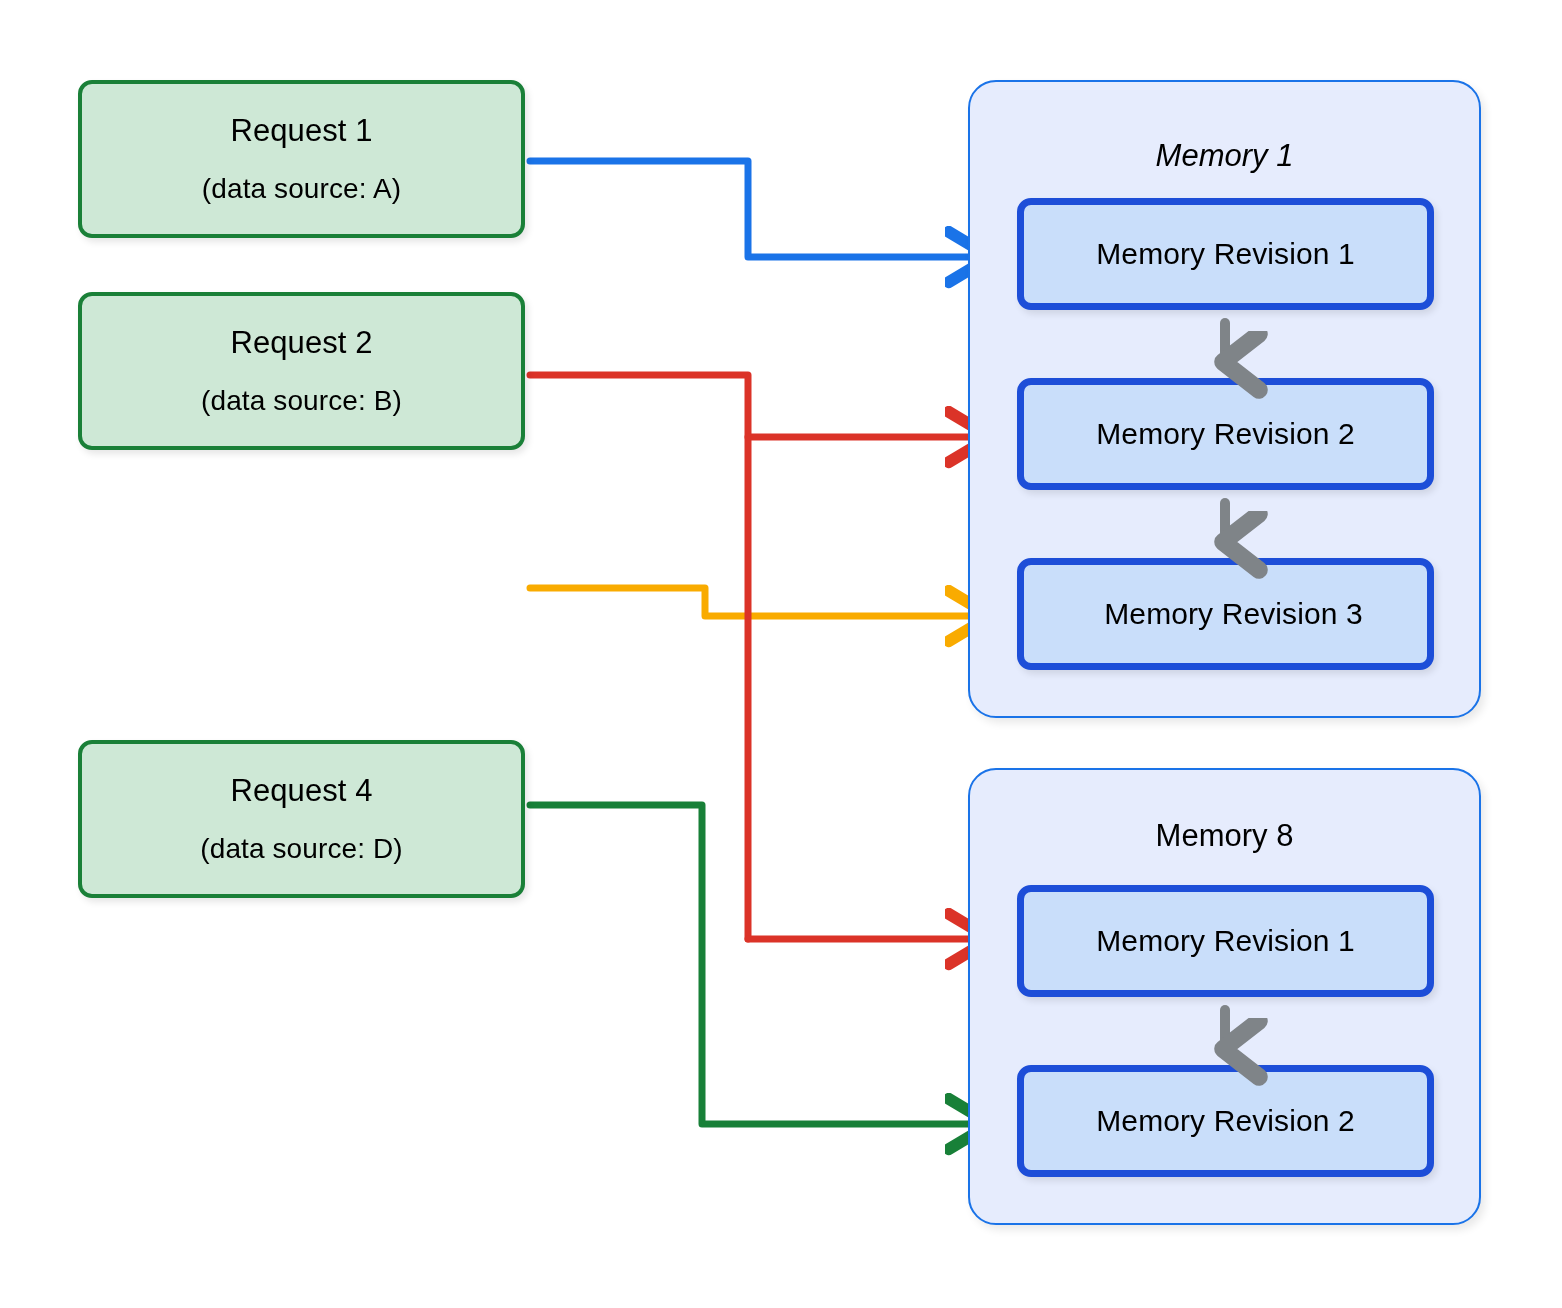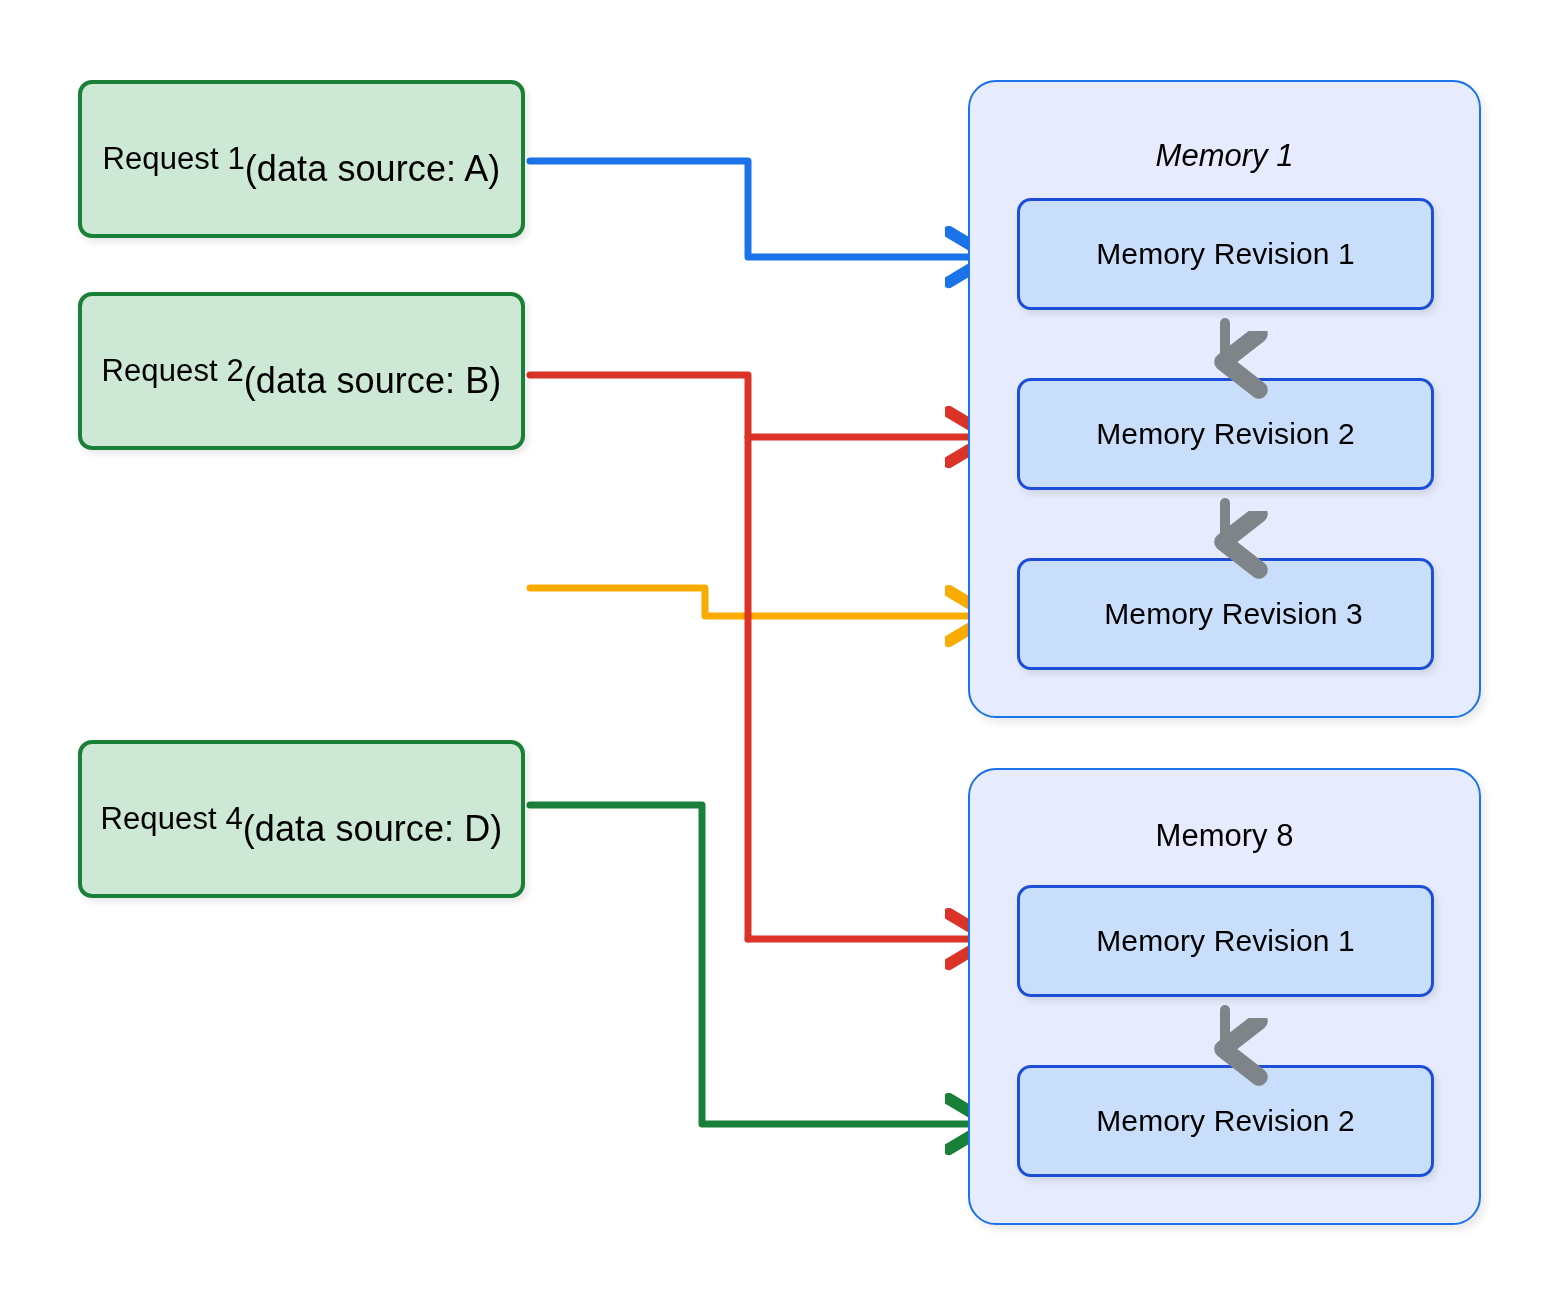--- a/index.html
+++ b/index.html
@@ -21,32 +21,33 @@
   
   .request-box {
     position: absolute;
     left: 78px;
     width: 447px;
     background: #CEE8D6;
     border: 4px solid #1A8038;
     border-radius: 14px;
     box-sizing: border-box;
     display: flex;
+    flex-direction: column;
     align-items: center;
     justify-content: center;
     box-shadow: 3px 4px 7px rgba(0,0,0,0.10);
   }
   .request-title {
     font-size: 31px;
     color: #000000;
     line-height: 1.28;
     letter-spacing: 0.1px;
   }
   .request-sub {
-    font-size: 36px;
+    font-size: 28px;
     color: #000000;
     line-height: 1.28;
     letter-spacing: 0.1px;
     margin-top: 20px;
   }
 
   
   .memory-container {
     position: absolute;
     left: 968px;
@@ -65,21 +66,21 @@
     font-size: 31px;
     color: #000000;
   }
 
   
   .revision-box {
     position: absolute;
     left: 1017px;
     width: 417px;
     background: #C9DEFA;
-    border: 3px solid #1d4ed8;
+    border: 7px solid #1d4ed8;
     border-radius: 14px;
     box-sizing: border-box;
     display: flex;
     align-items: center;
     justify-content: center;
     box-shadow: 3px 4px 7px rgba(0,0,0,0.10);
   }
   .revision-label {
     font-size: 30px;
     color: #000000;

